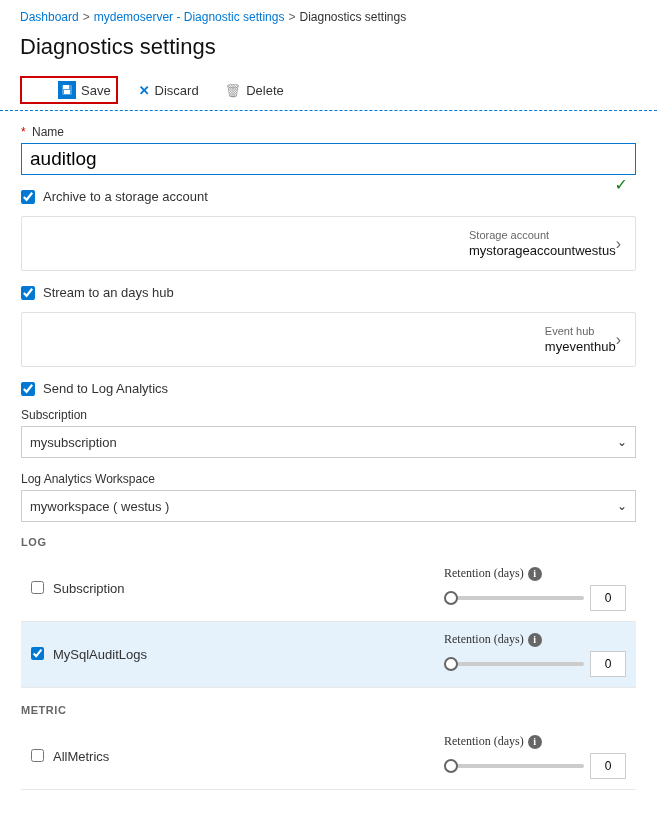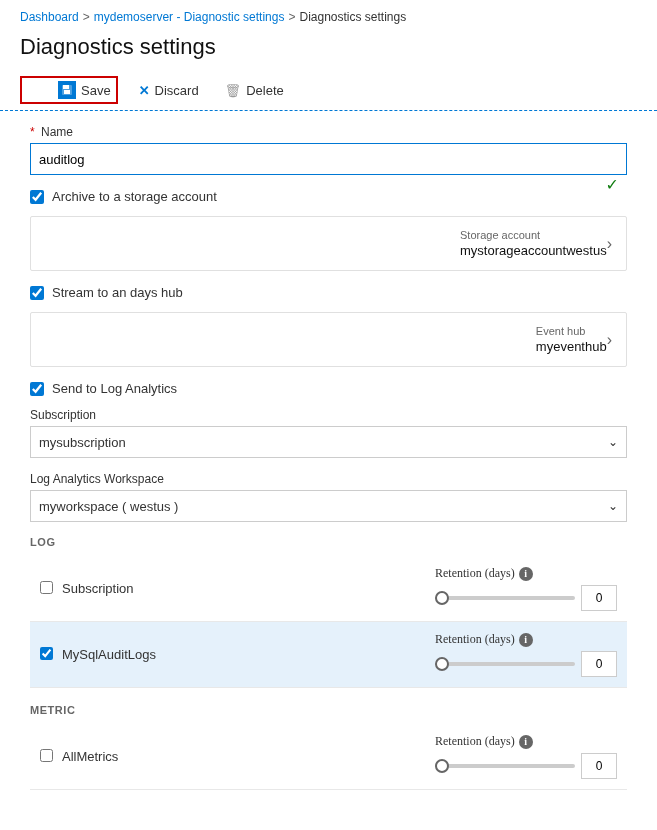--- a/index.html
+++ b/index.html
@@ -64,21 +64,21 @@
       align-items: center;
       justify-content: center;
       color: white;
       font-size: 11px;
     }
 
     .btn-x { color: #0078d4; font-weight: bold; }
     .btn-trash { color: #999; }
 
     .content {
-      padding: 14px 30px;
+      padding: 14px 21px;
     }
 
     .field-group {
       margin-bottom: 14px;
     }
 
     .field-label {
       font-size: 12px;
       color: #333;
       margin-bottom: 4px;
@@ -297,21 +297,21 @@
 </div>
 
 <div class="content">
 
   <div class="field-group">
     <div class="field-label">
       <span class="required-star">*</span>
       <span>Name</span>
     </div>
     <div style="position:relative;">
-      <input type="text" class="text-input" style="width: 100%; height: 32px; border: 1.5px solid rgb(0, 120, 212); padding: 4px 30px 4px 8px; font-size: 13px;" value="auditlog">
+      <input type="text" class="text-input" style="width: 100%; height: 32px; border: 1.5px solid rgb(0, 120, 212); padding: 4px 30px 4px 8px; font-size: 19px;" value="auditlog">
       <span class="text-input-check">✓</span>
     </div>
   </div>
 
   <div class="checkbox-row">
     <input type="checkbox" checked="" id="archive-cb" style="">
     <label for="archive-cb">Archive to a storage account</label>
   </div>
 
   <div class="section-card">

